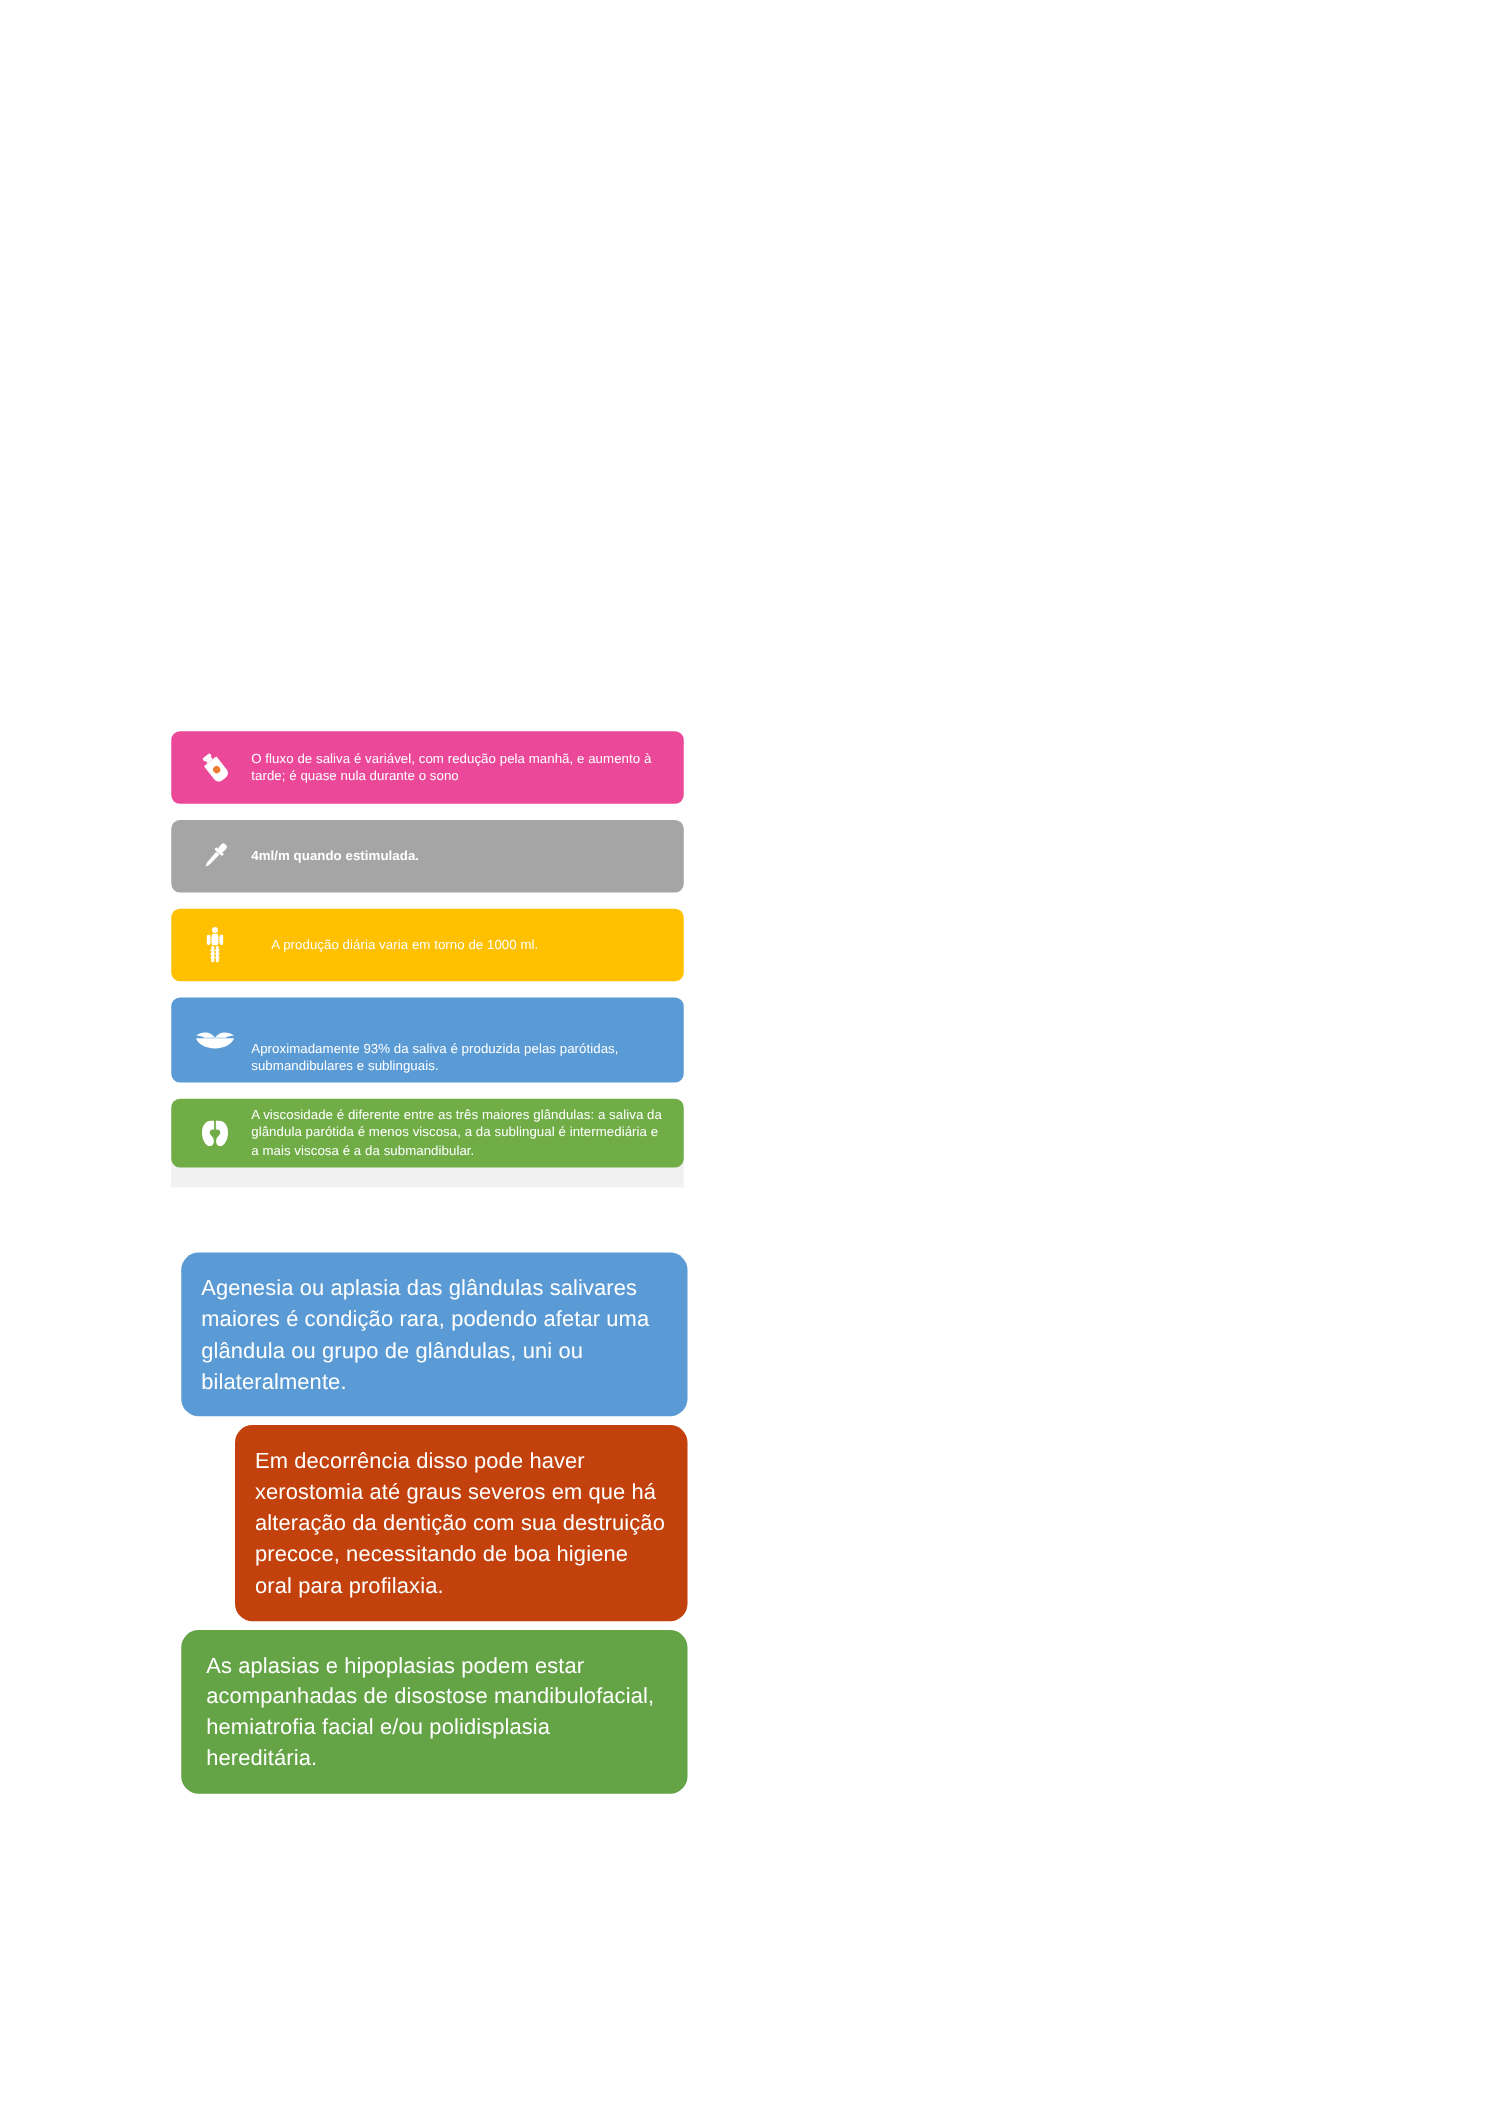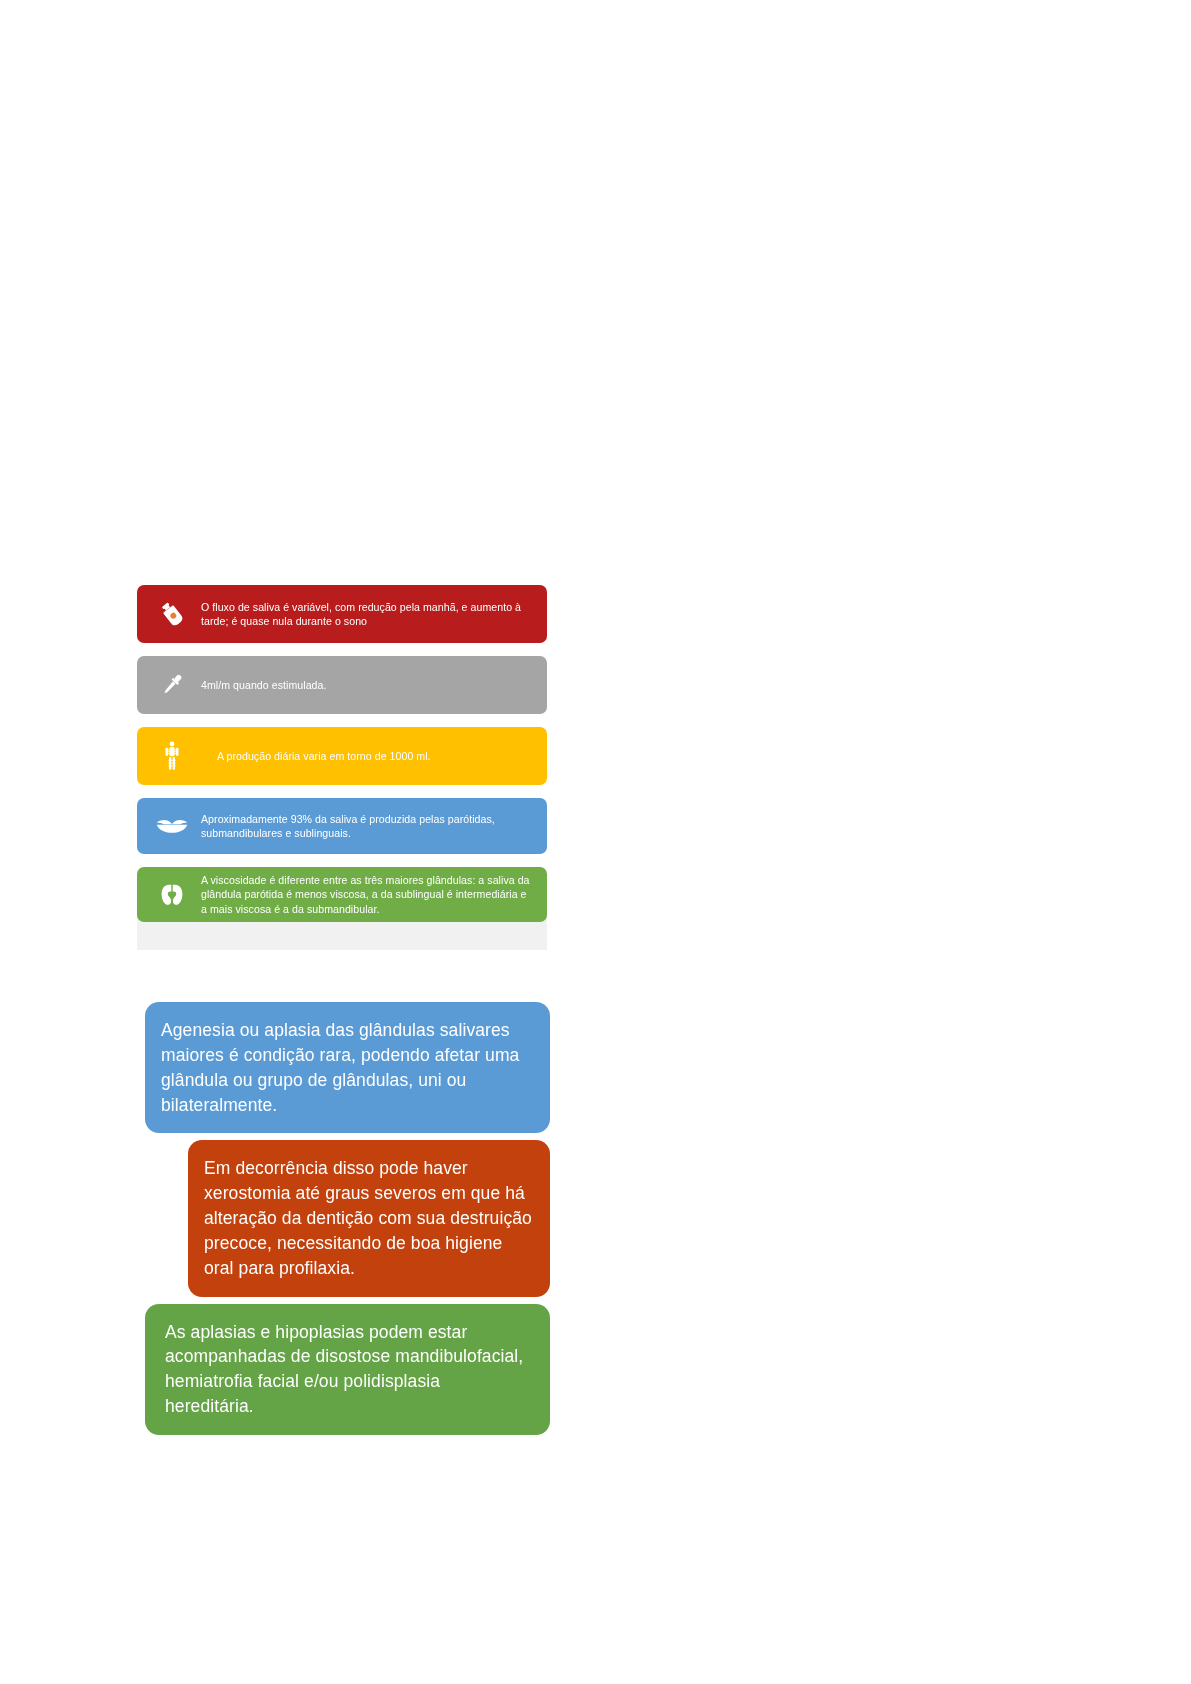--- a/index.html
+++ b/index.html
@@ -66,24 +66,24 @@
 
   .icon-row .row-text {
     flex: 1 1 auto;
     color: #ffffff;
     font-size: 10.6px;
     line-height: 1.34;
     letter-spacing: 0.05px;
     padding-right: 6px;
   }
 
-  .row-orange { background: #b91c1c; height: 58px; }
-  .row-gray   { background: #A5A5A5; height: 58px; }
+  .row-orange { background: #ec4899; height: 58px; }
+  .row-gray   { background: #A5A5A5; height: 58px; font-weight: bold; }
   .row-yellow { background: #FFC000; height: 58px; gap: 16px; }
-  .row-blue   { background: #5B9BD5; height: 56px; }
+  .row-blue   { background: #5B9BD5; height: 68px; align-items: flex-end; }
   .row-green  { background: #70AD47; height: 55px; margin-bottom: 0; }
 
   
   .smartart-blocks {
     position: absolute;
     left: 145px;
     top: 1002px;
     width: 405px;
   }
 

